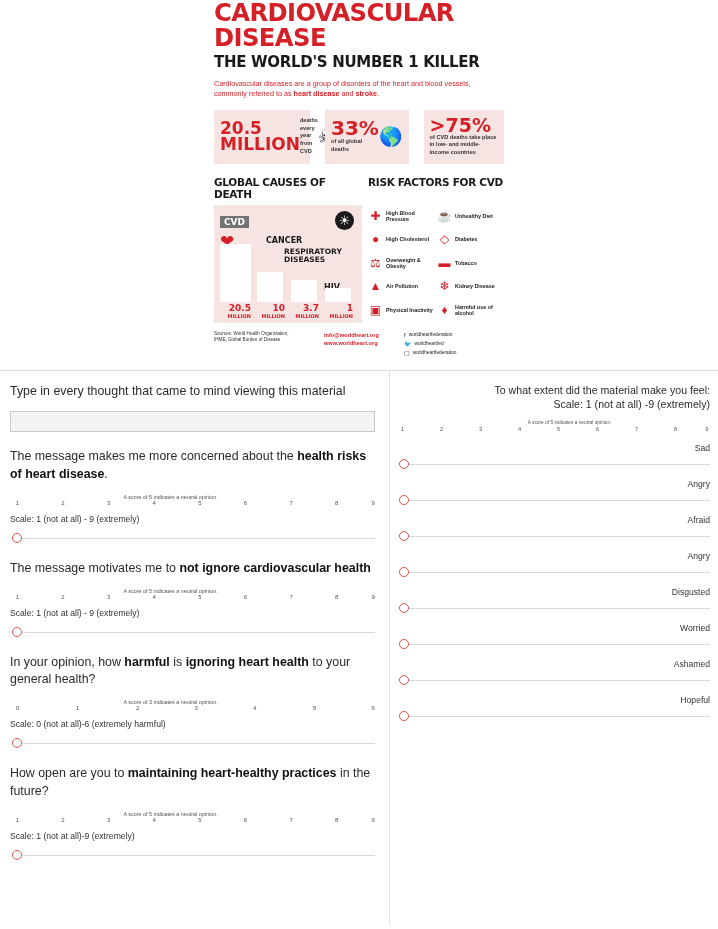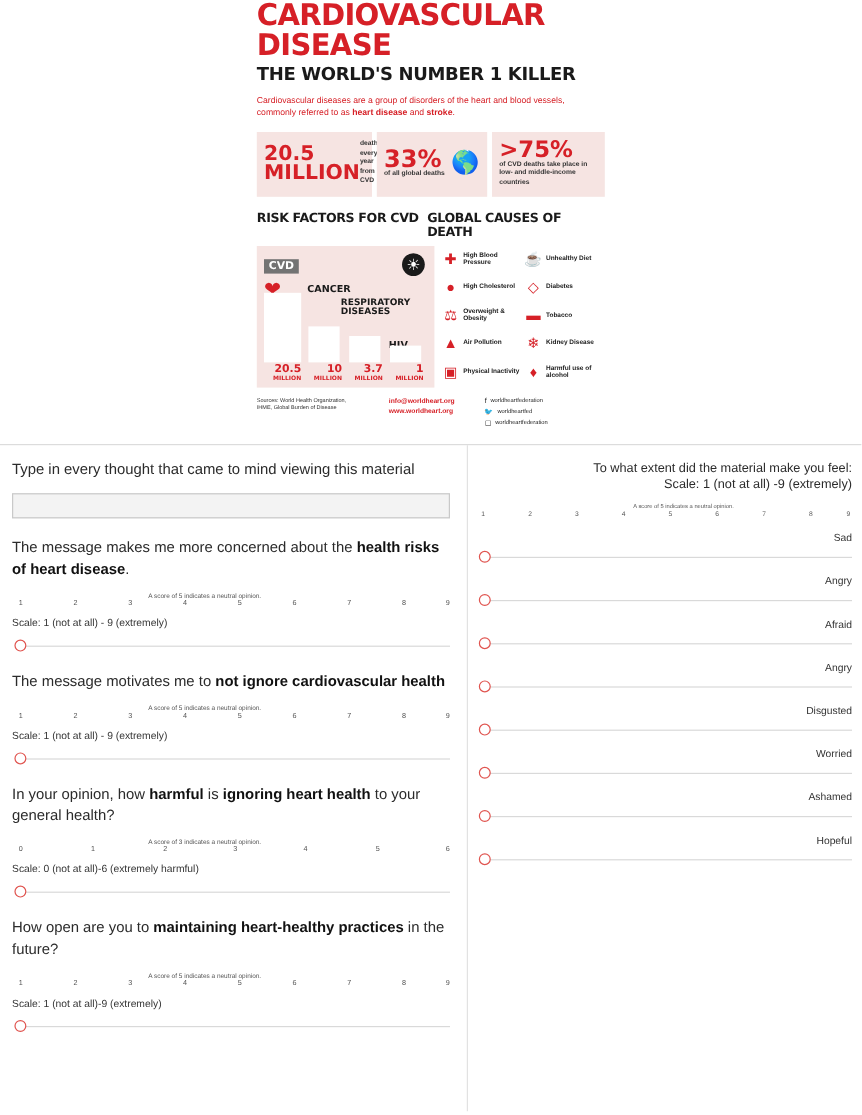--- a/index.html
+++ b/index.html
@@ -44,21 +44,21 @@
   .ig-intro {
     font-size: 7.2px;
     color: #d62027;
     line-height: 1.45;
     margin: 0 0 10px 0;
   }
   .ig-intro b { color: #d62027; }
 
   .stats-row {
     display: flex;
-    gap: 4px;
+    gap: 15px;
     margin-bottom: 12px;
   }
   .stat {
     background: #f6e4e2;
     padding: 6px 6px 7px 6px;
     display: flex;
     align-items: center;
     box-sizing: border-box;
   }
   .stat1 { width: 96px; }
@@ -134,21 +134,21 @@
     padding: 1px 4px;
   }
   .heart-glyph {
     color: #d62027;
     font-size: 17px;
     margin-top: 2px;
     display: block;
   }
   .lbl-cancer {
     position: absolute;
-    left: 42px; top: 31px;
+    left: 52px; top: 31px;
     font-family: "DejaVu Sans", sans-serif;
     font-weight: bold;
     font-size: 8px;
     color: #1a1a1a;
   }
   .lbl-resp {
     position: absolute;
     left: 70px; top: 43px;
     font-family: "DejaVu Sans", sans-serif;
     font-weight: bold;
@@ -404,22 +404,22 @@
     </div>
     <div class="stat stat3">
       <div class="stat-left">
         <div class="stat-big">&gt;75%</div>
         <div class="stat-small">of CVD deaths take place in low- and middle-income countries</div>
       </div>
     </div>
   </div>
 
   <div class="section-heads">
+    <div class="sec-head left">GLOBAL CAUSES OF DEATH</div>
     <div class="sec-head right">RISK FACTORS FOR CVD</div>
-    <div class="sec-head left">GLOBAL CAUSES OF DEATH</div>
   </div>
 
   <div class="panels">
 
     <div class="panel-left">
       <div class="globe">☀</div>
       <div class="cvd-tag">CVD</div>
       <span class="heart-glyph">❤</span>
       <div class="lbl-cancer">CANCER</div>
       <div class="lbl-resp">RESPIRATORY DISEASES</div>

